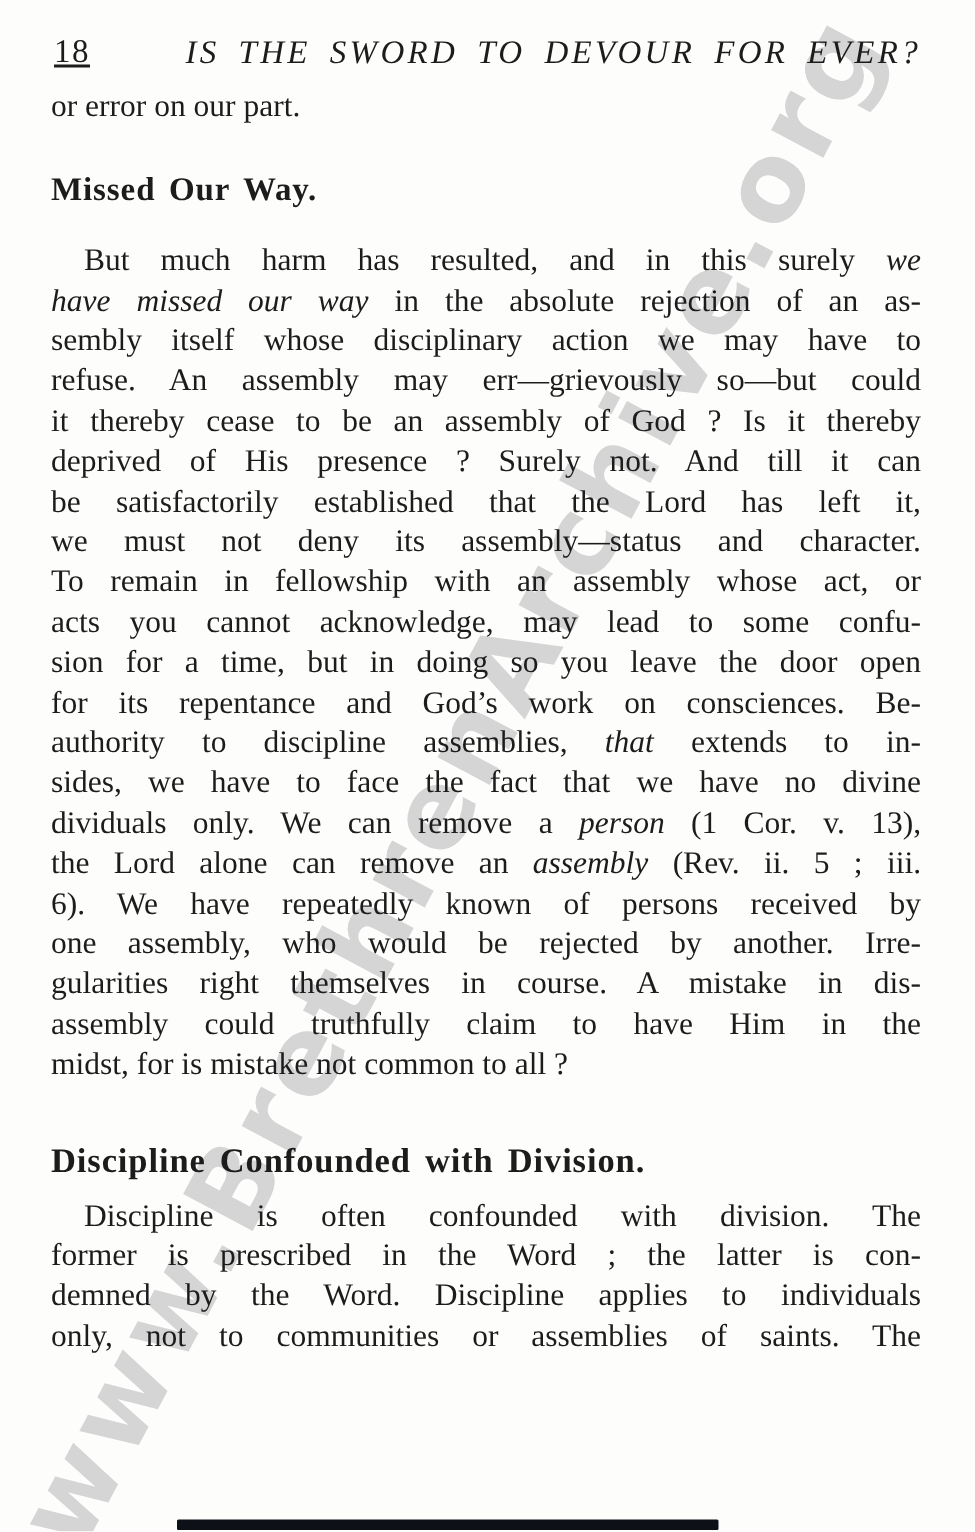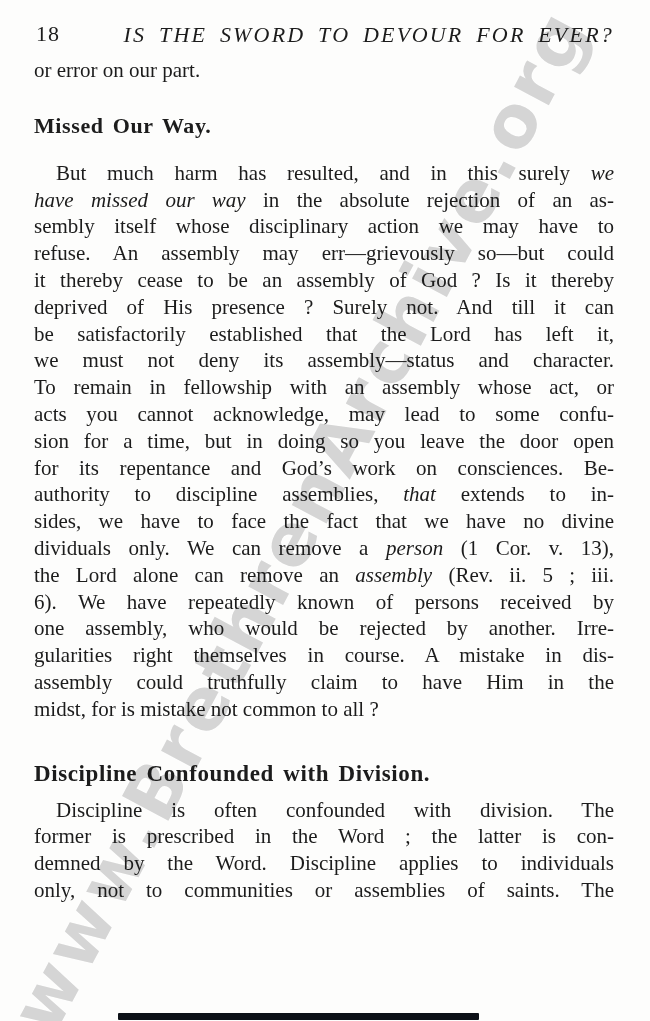--- a/index.html
+++ b/index.html
@@ -36,20 +36,21 @@
     width: 580px;
     height: 28px;
     z-index: 1;
   }
   .page-number {
     position: absolute;
     left: 2px;
     top: 1px;
     font-size: 22px;
     letter-spacing: 1px;
+    text-decoration: underline;
   }
   .running-title {
     position: absolute;
     left: 0;
     right: 0;
     top: 2px;
     text-align: right;
     font-style: italic;
     font-size: 22px;
     letter-spacing: 2.2px;

